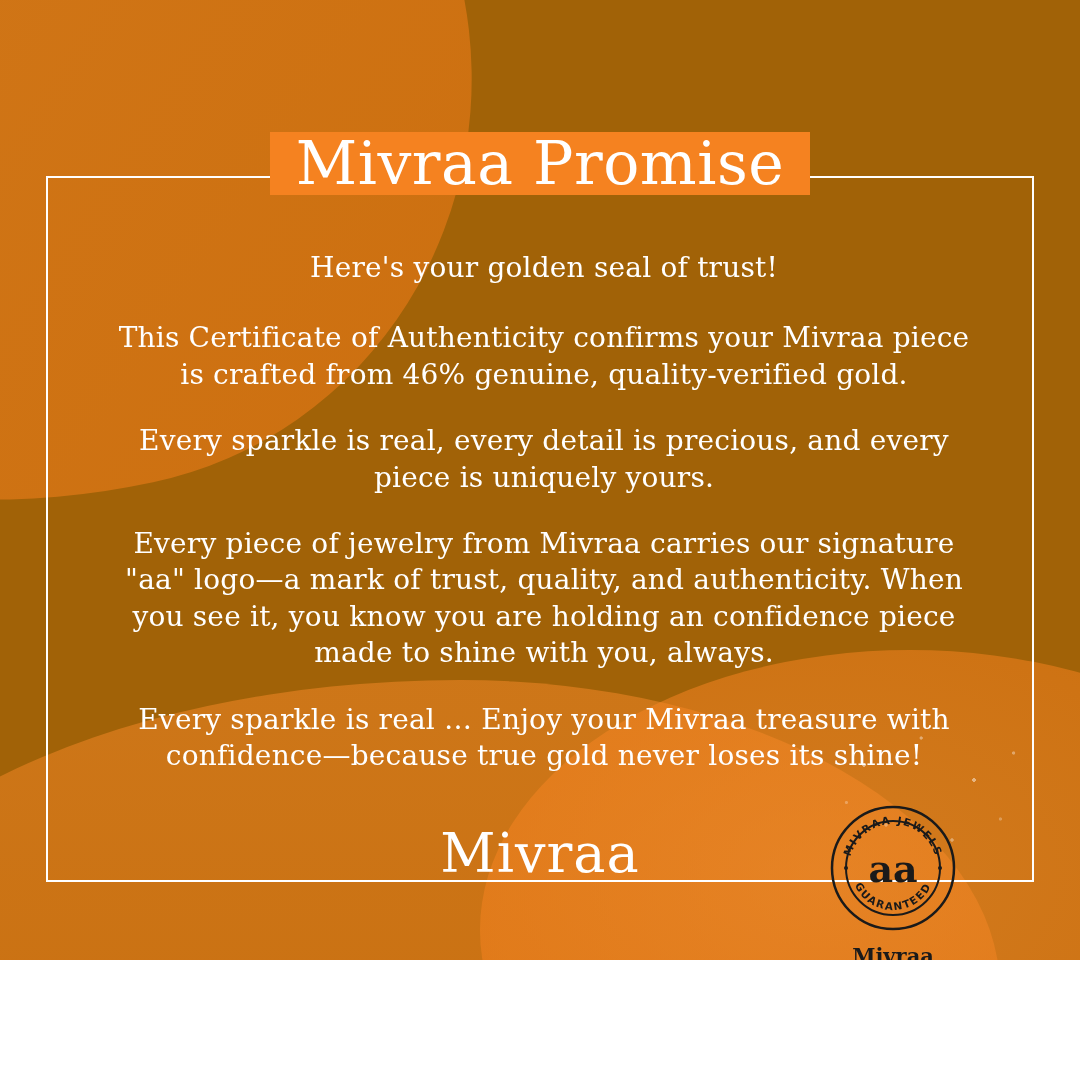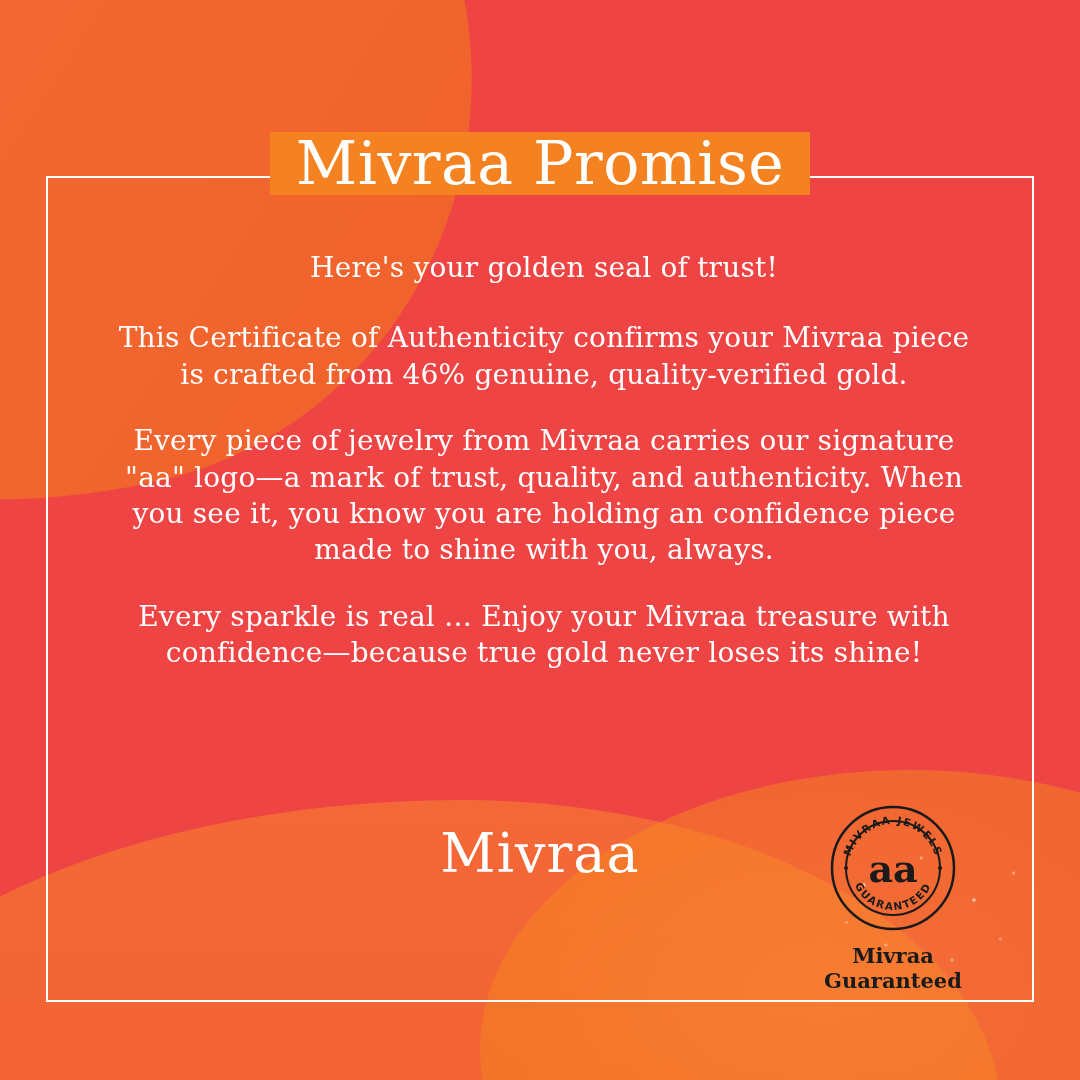--- a/index.html
+++ b/index.html
@@ -9,22 +9,22 @@
   body {
     width: 1080px;
     height: 1080px;
     overflow: hidden;
     font-family: "DejaVu Serif", serif;
   }
 
   #card {
     position: relative;
     width: 1080px;
-    height: 1080px;
-    background: #ef4444;
+    height: 960px;
+    background: #a16207;
     overflow: hidden;
   }
 
   
   .swoosh {
     position: absolute;
     pointer-events: none;
   }
   .swoosh-tl {
     top: -260px;
@@ -178,20 +178,21 @@
 
   <div class="frame"></div>
 
   <div class="title">
     <span class="title-inner">Mivraa Promise</span>
   </div>
 
   <div class="content">
     <p class="para lead">Here's your golden seal of trust!</p>
     <p class="para p2">This Certificate of Authenticity confirms your Mivraa piece is crafted from 46% genuine, quality-verified gold.</p>
+    <p class="para p3">Every sparkle is real, every detail is precious, and every piece is uniquely yours.</p>
     <p class="para p4">Every piece of jewelry from Mivraa carries our signature "aa" logo—a mark of trust, quality, and authenticity. When you see it, you know you are holding an confidence piece made to shine with you, always.</p>
     <p class="para p5">Every sparkle is real … Enjoy your Mivraa treasure with confidence—because true gold never loses its shine!</p>
   </div>
 
   <div class="brand">
     <span class="brand-word">Mivraa</span>
   </div>
 
   <div class="seal-block">
     <div class="seal">

